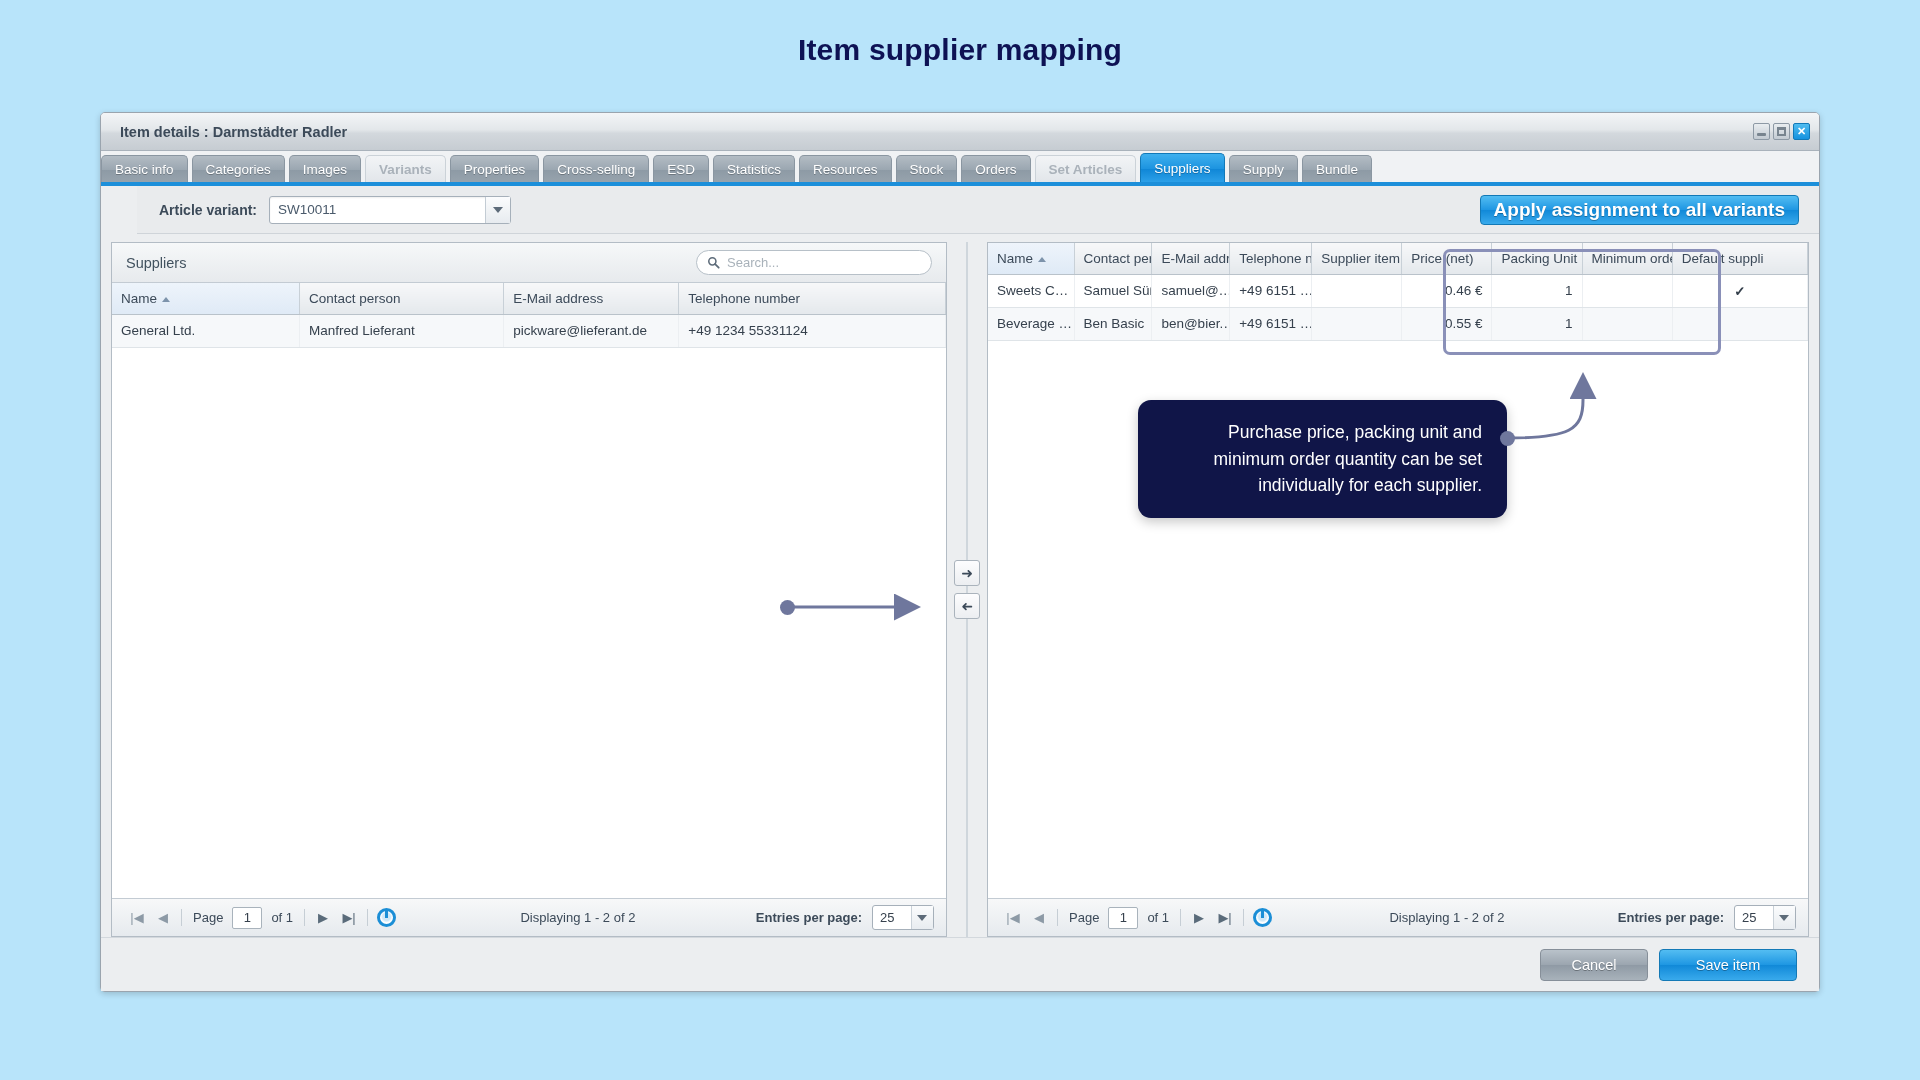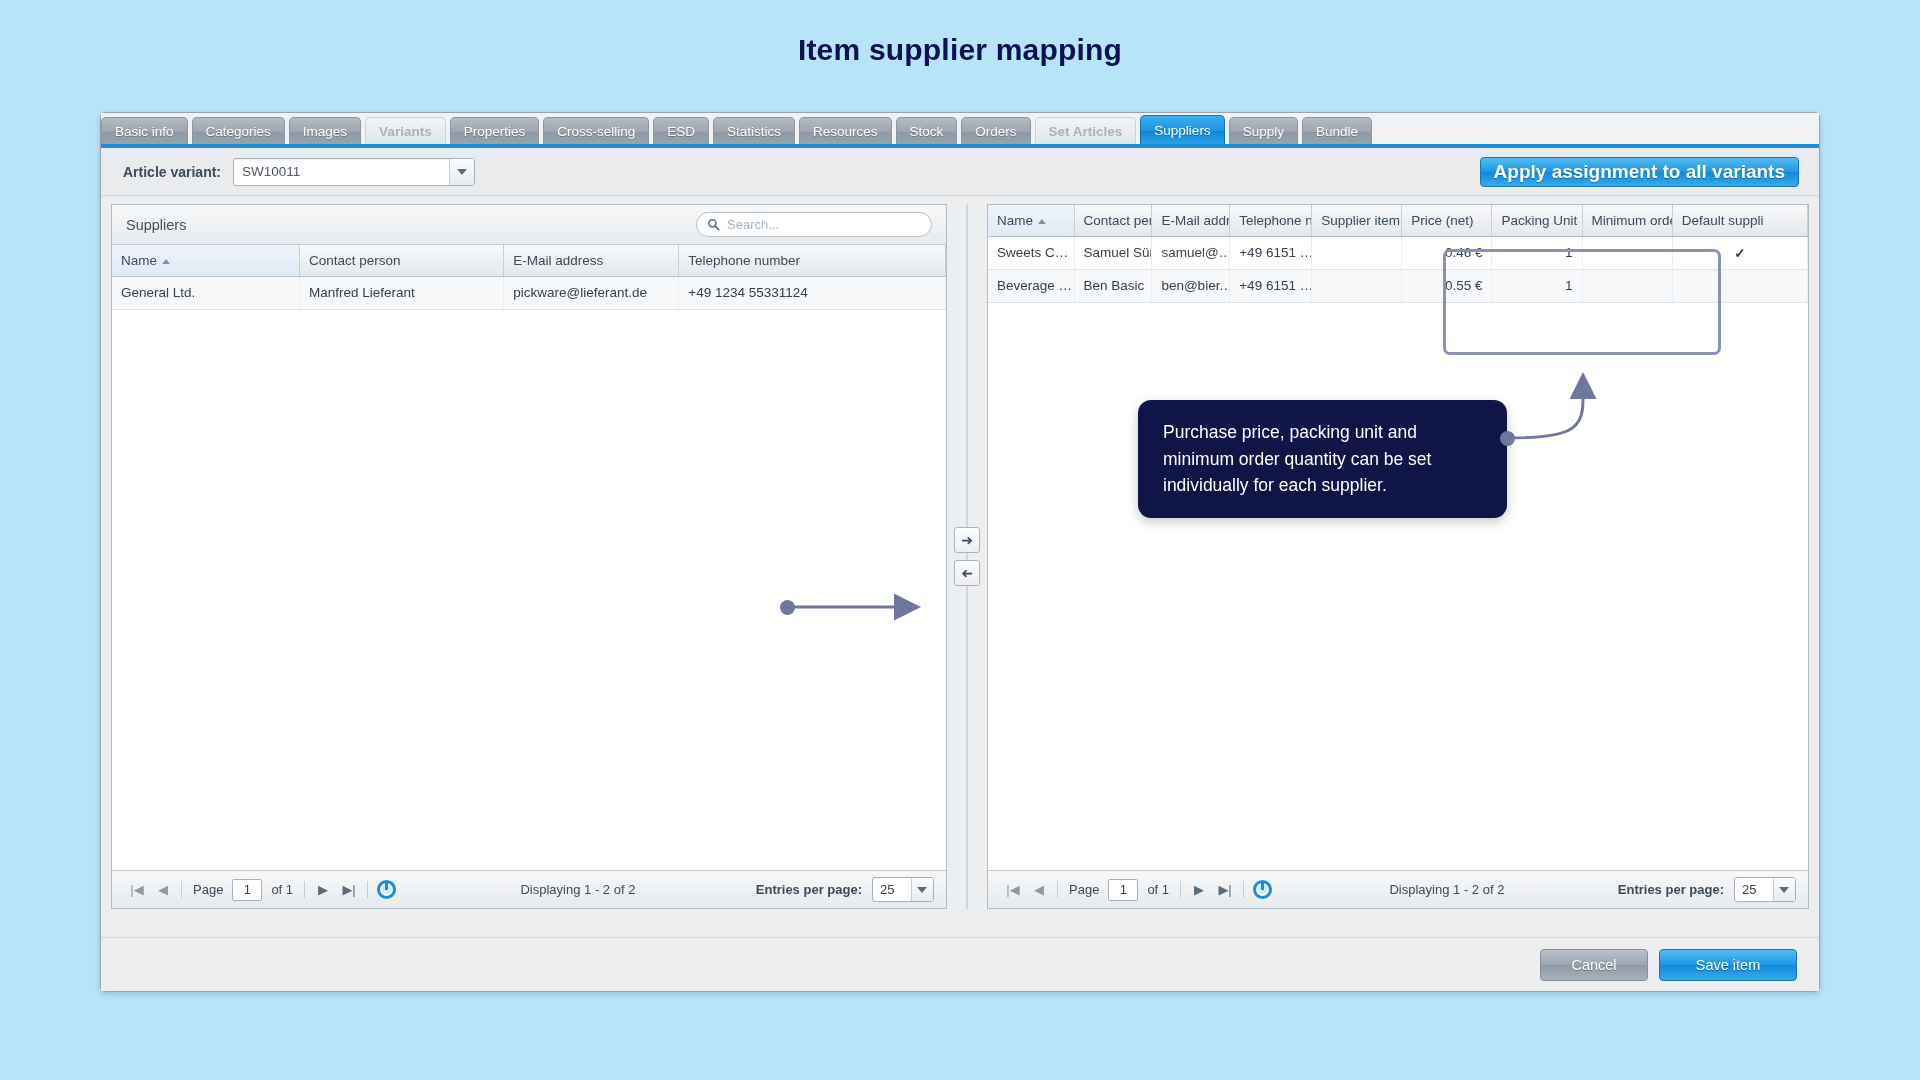--- a/index.html
+++ b/index.html
@@ -88,21 +88,21 @@
   .tab.active {
     background: linear-gradient(to bottom,#3fb0ee 0%, #1d94e0 52%, #0f86d6 53%, #2ca0e8 100%);
     border-color: #1279b8; color: #fff; height: 29px;
   }
 
   
   .toolbar {
     height: 48px;
     background: #e9ebed;
     border-bottom: 1px solid #cfd4d9;
-    display: flex; align-items: center; padding: 0 20px 0 22px;
+    display: flex; align-items: center; padding: 0 20px 0 22px; margin-left: 36px;
   }
   .toolbar .lbl { font-size: 14px; font-weight: bold; color: #3c4a59; margin-right: 12px; }
   .combo {
     width: 242px; height: 28px;
     background: #fff;
     border: 1px solid #a6b0ba; border-radius: 3px;
     display: flex; align-items: center;
     box-shadow: inset 0 1px 2px rgba(0,0,0,.07);
   }
   .combo .val { flex: 1; padding: 0 8px; font-size: 13.5px; color: #4a5a6b; }
@@ -247,21 +247,21 @@
     width: 22px; height: 23px; border-left: 1px solid #c9d1d8;
     background: linear-gradient(to bottom,#fbfcfd,#e8ecf0);
     display: flex; align-items: center; justify-content: center;
   }
 
   
   .footer {
     height: 54px; background: #eceef0;
     border-top: 1px solid #d3d8dd;
     display: flex; align-items: center; justify-content: flex-end;
-    padding: 0 22px; gap: 11px; margin-top: 28px;
+    padding: 0 22px; gap: 11px;
   }
   .btn {
     height: 32px; min-width: 108px; padding: 0 18px;
     display: flex; align-items: center; justify-content: center;
     font-size: 14.5px; color: #fff; border-radius: 4px;
     text-shadow: 0 1px 0 rgba(0,0,0,.3);
   }
   .btn.grey {
     background: linear-gradient(to bottom,#b9c2ca 0%, #9ba5af 50%, #8f9aa5 51%, #a8b2bb 100%);
     border: 1px solid #868f99;
@@ -277,21 +277,21 @@
     background: #101548;
     border-radius: 13px;
     color: #ffffff;
     font-size: 17.5px;
     line-height: 1.52;
     padding: 19px 25px;
     box-shadow: 0 4px 12px rgba(0,0,0,.22);
     z-index: 40;
   }
   #callout-suppliers { left: 473px; top: 563px; width: 313px; }
-  #callout-pricing   { left: 1138px; top: 400px; width: 369px; }
+  #callout-pricing   { left: 1138px; top: 400px; width: 369px; text-align: right; }
   .dot {
     position: absolute; width: 15px; height: 15px; border-radius: 50%;
     background: #6f779d; z-index: 41;
   }
 
   svg.anno { position: absolute; left: 0; top: 0; width: 1920px; height: 1080px;
              pointer-events: none; z-index: 35; }
 
   .hl-box {
     position: absolute;
@@ -301,20 +301,28 @@
 </style>
 </head>
 <body>
 
 <div id="page">
 
   <div class="page-title">Item supplier mapping</div>
 
   <div class="window">
 
+    <div class="titlebar">
+      <div class="title">Item details : Darmstädter Radler</div>
+      <div class="winbtns">
+        <div class="winbtn min"></div>
+        <div class="winbtn max"></div>
+        <div class="winbtn close">✕</div>
+      </div>
+    </div>
 
     <div class="tabstrip">
       <div class="tab">Basic info</div>
       <div class="tab">Categories</div>
       <div class="tab">Images</div>
       <div class="tab muted">Variants</div>
       <div class="tab">Properties</div>
       <div class="tab">Cross-selling</div>
       <div class="tab">ESD</div>
       <div class="tab">Statistics</div>

